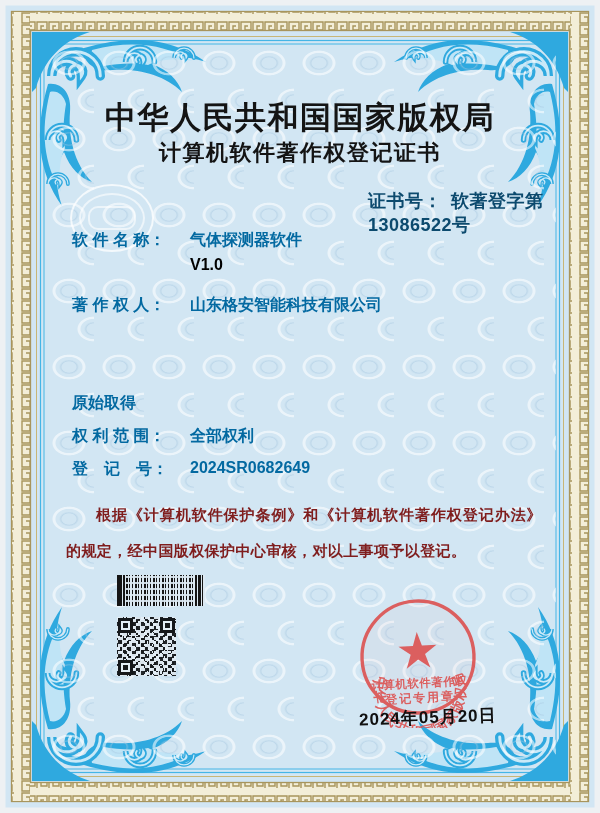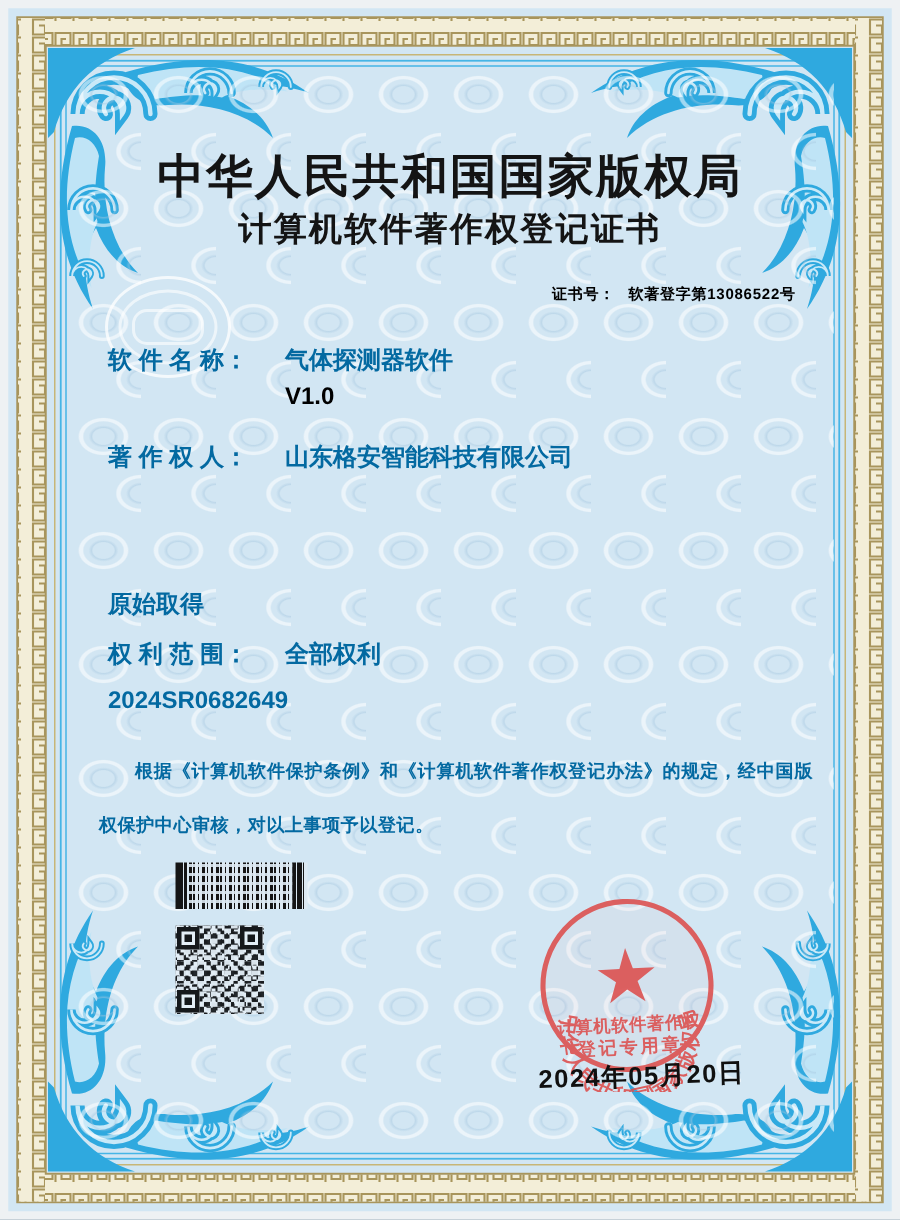--- a/index.html
+++ b/index.html
@@ -16,30 +16,30 @@
   .big-emblem{position:absolute;left:70px;top:184px;width:80px;height:64px;border-radius:50%;
     border:2.5px solid rgba(255,255,255,0.75);}
   .big-emblem::before{content:"";position:absolute;inset:7px;border-radius:50%;border:2px solid rgba(255,255,255,0.6);}
   .big-emblem::after{content:"";position:absolute;left:16px;right:16px;top:20px;bottom:20px;border-radius:10px;border:2px solid rgba(255,255,255,0.6);}
 
   .title{position:absolute;left:0;width:100%;text-align:center;color:#141414;font-weight:bold;
     font-family:"Liberation Serif","DejaVu Serif",serif;}
   .t1{top:97px;font-size:31px;letter-spacing:1.5px;}
   .t2{top:138px;font-size:22px;letter-spacing:1.5px;}
 
-  .certno{position:absolute;top:189px;left:368px;font-size:10px;font-weight:bold;color:#000000;letter-spacing:.5px;}
+  .certno{position:absolute;top:189px;left:368px;font-size:18px;font-weight:bold;color:#0c4a6e;letter-spacing:.5px;}
   .certno .lbl{margin-right:9px;}
 
   .row{position:absolute;left:72px;display:flex;color:#0369a1;}
   .row .lbl{width:118px;font-weight:bold;font-size:16px;white-space:pre;flex:none;}
   .row .val{font-weight:bold;font-size:16px;white-space:pre;}
   .r-name{top:230px}.r-owner{top:295px}.r-acq{top:393px}.r-scope{top:426px}.r-reg{top:459px}
   .version{position:absolute;left:190px;top:256px;font-weight:bold;font-size:16px;color:#000000;}
 
-  .statement{position:absolute;left:66px;top:497px;width:476px;font-size:12px;font-weight:bold;color:#0369a1;
+  .statement{position:absolute;left:66px;top:497px;width:476px;font-size:15px;font-weight:bold;color:#7f1d1d;
     line-height:35.5px;text-align:justify;text-indent:2em;letter-spacing:.4px;}
 
   
   .barcode{position:absolute;left:117px;top:575px;width:88px;height:31px;display:flex;}
   .bc-start{width:9px;background:linear-gradient(90deg,#151515 0 5px,#dce9f2 5px 6px,#151515 6px 8px,#dce9f2 8px 9px);}
   .bc-mid{flex:1;background-color:#dce9f2;background-image:
       repeating-linear-gradient(0deg, rgba(220,233,242,0) 0 4px, rgba(220,233,242,0.9) 4px 6px),
       repeating-linear-gradient(90deg,#151515 0 2px, rgba(220,233,242,0) 2px 3px, #151515 3px 4px, rgba(220,233,242,0) 4px 6px, #151515 6px 7px, rgba(220,233,242,0) 7px 9px);}
   .bc-stop{width:10px;background:linear-gradient(90deg,#151515 0 2px,#dce9f2 2px 3px,#151515 3px 6px,#dce9f2 6px 7px,#151515 7px 8px,#dce9f2 8px 10px);}
 
@@ -142,20 +142,21 @@
   <div class="row r-acq">
     <span class="val">原始取得</span>
   </div>
 
   <div class="row r-scope">
     <span class="lbl">权 利 范 围：</span>
     <span class="val">全部权利</span>
   </div>
 
   <div class="row r-reg">
+    <span class="lbl">登　记　号：</span>
     <span class="val">2024SR0682649</span>
   </div>
 
   <div class="statement">根据《计算机软件保护条例》和《计算机软件著作权登记办法》的规定，经中国版权保护中心审核，对以上事项予以登记。</div>
 
   <div class="barcode">
     <div class="bc-start"></div>
     <div class="bc-mid"></div>
     <div class="bc-stop"></div>
   </div>

